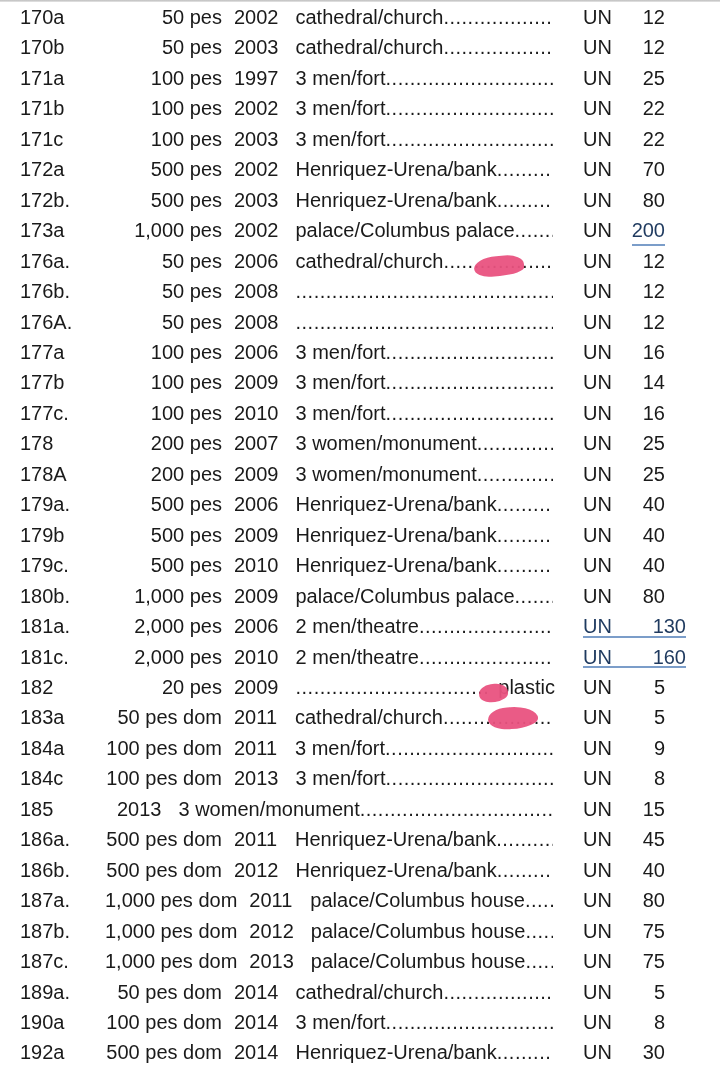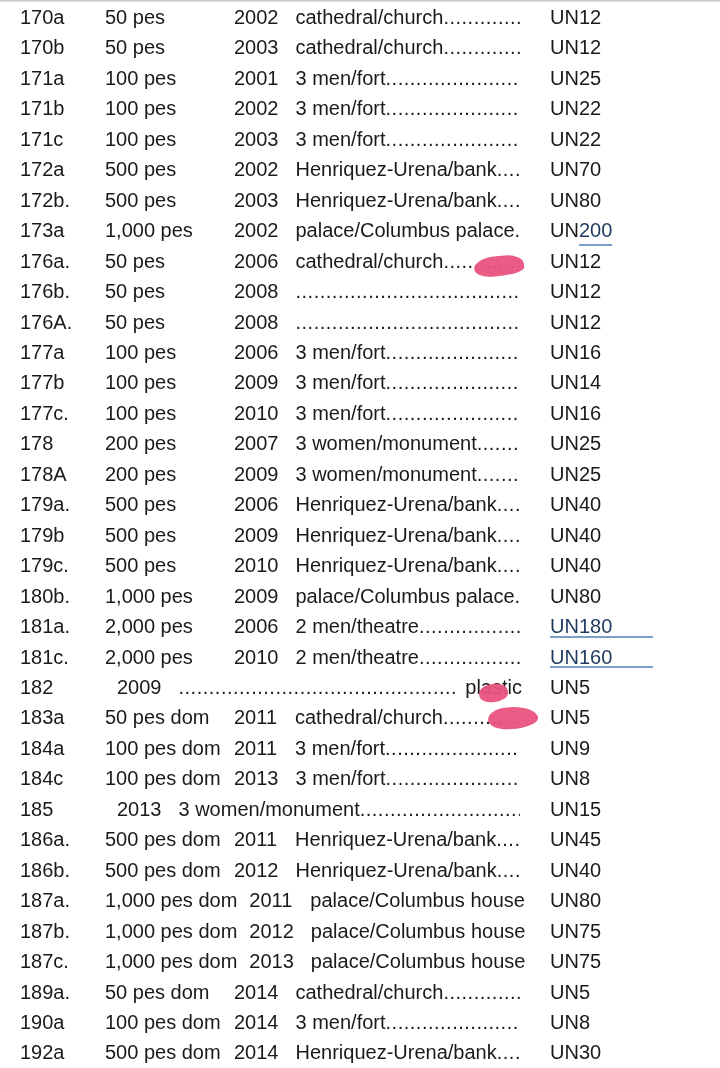--- a/index.html
+++ b/index.html
@@ -16,35 +16,35 @@
     position: absolute; top: 0; left: 0; right: 0; height: 2px;
     background: linear-gradient(#bdbdbd, #e6e6e6);
   }
   .table {
     position: absolute; top: 2px; left: 0; width: 720px;
   }
   .row {
     display: flex;
     height: 30.46px;
     line-height: 30.46px;
-    padding: 0 88px 0 20px;
+    padding: 0 55px 0 20px;
     box-sizing: border-box;
     white-space: nowrap;
   }
   .cat   { flex: 0 0 85px; }
-  .denom { flex: 0 0 117px; }
+  .denom { flex: 0 0 117px; text-align: right; }
   .year  { flex: 0 0 56px; padding-left: 12px; box-sizing: border-box; }
   .desc  { flex: 1 1 0; display: flex; min-width: 0; padding-left: 17px; box-sizing: border-box; }
   .desc-text { flex: 0 0 auto; }
   .dots  { flex: 1 1 0; min-width: 0; overflow: hidden; letter-spacing: 0.5px; margin-right: 8px; }
   .suffix { flex: 0 0 auto; margin-right: 6px; }
   .suffix:empty { display: none; }
   .gp    { flex: 0 0 104px; display: flex; position: relative; }
   .grade { flex: 0 0 auto; padding-left: 22px; }
-  .price { flex: 1 1 auto; }
+  .price { flex: 1 1 auto; text-align: right; }
   .price-inner { display: inline; }
 
   
   .row.link-row .gp { flex-basis: 125px; margin-right: -21px; color: #1f3a5f; }
   .row.link-row .gp::after {
     content: ""; position: absolute; left: 22px; right: 0; bottom: 4px;
     height: 2px; background: #7b9dc9;
   }
   
   .price-inner.linked {
@@ -88,21 +88,21 @@
 
     </span>
     <span class="gp">
       <span class="grade">UN</span>
       <span class="price"><span class="price-inner">12</span></span>
     </span>
   </div>
     <div class="row">
     <span class="cat">171a</span>
     <span class="denom">100 pes</span>
-    <span class="year">2001</span>
+    <span class="year">1997</span>
     <span class="desc">
       <span class="desc-text">3 men/fort</span>
       <span class="dots">..........................................................................................</span>
 
     </span>
     <span class="gp">
       <span class="grade">UN</span>
       <span class="price"><span class="price-inner">25</span></span>
     </span>
   </div>
@@ -346,39 +346,40 @@
     <span class="cat">181a.</span>
     <span class="denom">2,000 pes</span>
     <span class="year">2006</span>
     <span class="desc">
       <span class="desc-text">2 men/theatre</span>
       <span class="dots">..........................................................................................</span>
 
     </span>
     <span class="gp">
       <span class="grade">UN</span>
-      <span class="price"><span class="price-inner">180</span></span>
+      <span class="price"><span class="price-inner">130</span></span>
     </span>
   </div>
     <div class="row link-row">
     <span class="cat">181c.</span>
     <span class="denom">2,000 pes</span>
     <span class="year">2010</span>
     <span class="desc">
       <span class="desc-text">2 men/theatre</span>
       <span class="dots">..........................................................................................</span>
 
     </span>
     <span class="gp">
       <span class="grade">UN</span>
       <span class="price"><span class="price-inner">160</span></span>
     </span>
   </div>
     <div class="row">
     <span class="cat">182</span>
+    <span class="denom">20 pes</span>
     <span class="year">2009</span>
     <span class="desc">
       <span class="dots">..........................................................................................</span>
       <span class="suffix">plastic</span>
     </span>
     <span class="gp">
       <span class="grade">UN</span>
       <span class="price"><span class="price-inner">5</span></span>
     </span>
   </div>

